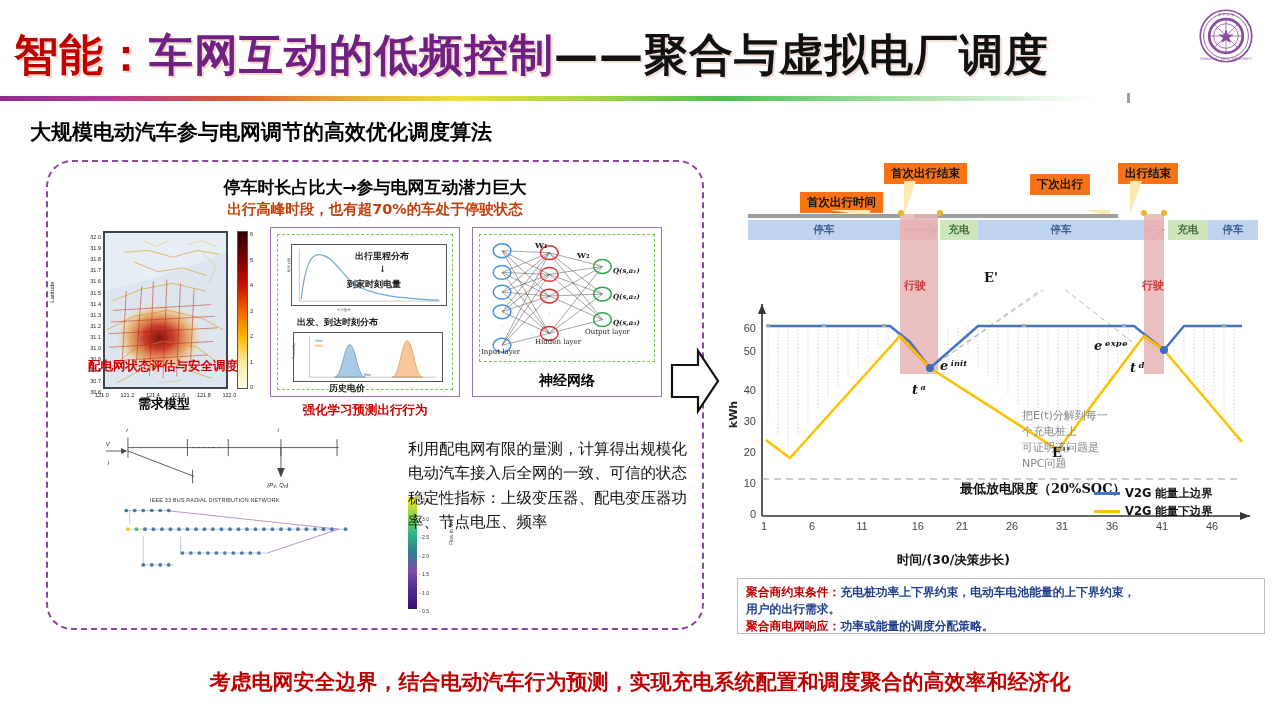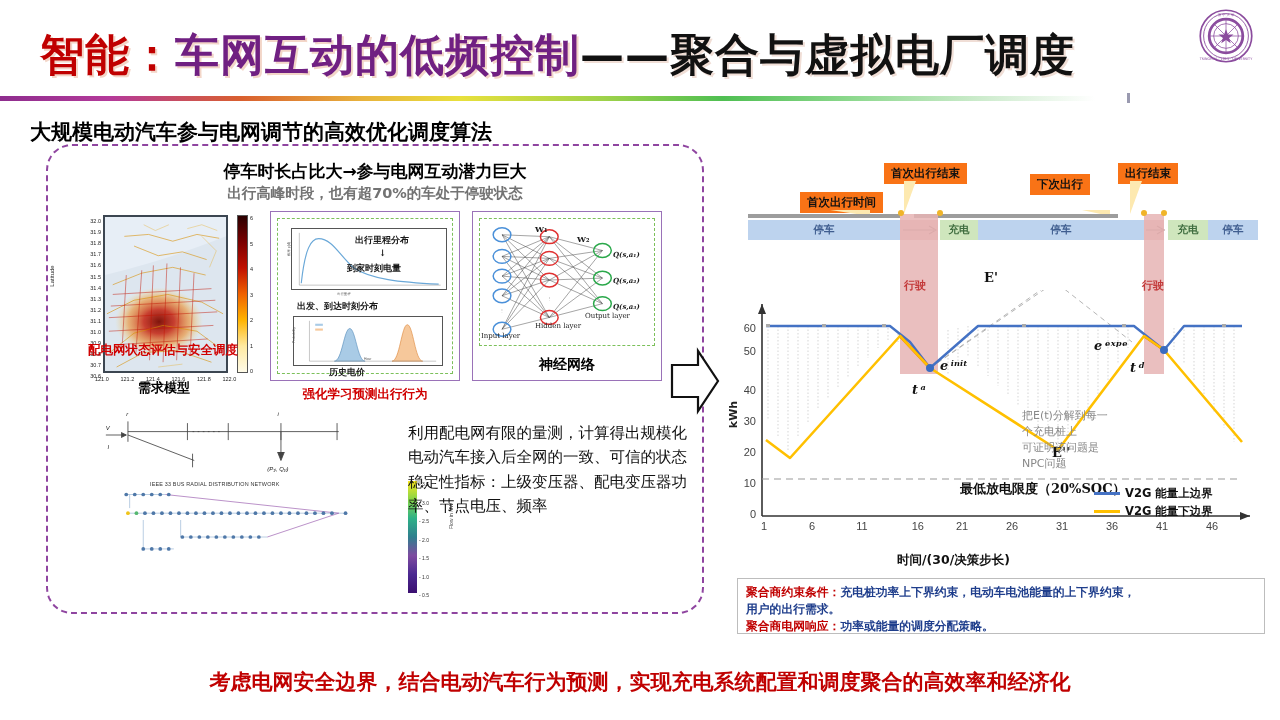--- a/index.html
+++ b/index.html
@@ -11,21 +11,20 @@
     position: relative;
   }
 
   
   .slide-title {
     position: absolute; left: 14px; top: 26px;
     font-size: 44px; font-weight: bold;
     letter-spacing: 1px;
     white-space: nowrap;
     font-family: "DejaVu Sans", sans-serif;
-    margin-left: 26px;
   }
   .t-red   { color: #c00000; text-shadow: 2px 2px 0 #f3d6c8; }
   .t-purple{ color: #702082; text-shadow: 2px 2px 0 #f3d6c8; }
   .t-dark  { color: #111111; text-shadow: 2px 2px 0 #f0ded6; }
 
   .title-rule {
     position: absolute; left: 0; top: 96px; width: 1095px; height: 5px;
     background: linear-gradient(to right,
         #8e2d8e 0%, #b43a9a 10%, #d95f2f 22%, #e8b23c 33%,
         #e8e03c 42%, #9fd24a 55%, #4fbf52 66%, #8ed98f 78%,
@@ -43,34 +42,34 @@
 
   
   .section-head {
     position: absolute; left: 30px; top: 118px;
     font-size: 21px; font-weight: bold; color: #000;
     font-family: "DejaVu Sans", sans-serif;
   }
 
   
   .left-panel {
-    position: absolute; left: 46px; top: 144px;
+    position: absolute; left: 46px; top: 160px;
     width: 658px; height: 470px;
     border: 2px dashed #8f45a0; border-radius: 26px;
     background: #fff;
   }
 
   .lp-head1 {
     position: absolute; left: 0; right: 0; top: 14px; text-align: center;
     font-size: 17px; font-weight: bold; color: #000;
     font-family: "DejaVu Sans", sans-serif;
   }
   .lp-head2 {
     position: absolute; left: 0; right: 0; top: 38px; text-align: center;
-    font-size: 14.5px; font-weight: bold; color: #737373;
+    font-size: 14.5px; font-weight: bold; color: #c2410c;
     font-family: "DejaVu Sans", sans-serif;
   }
 
   
   .map-fig { position: absolute; left: 17px; top: 65px; width: 198px; height: 175px; }
   .map-frame {
     position: absolute; left: 38px; top: 4px; width: 125px; height: 158px;
     border: 2px solid #3c4651; background: #dde6ef; overflow: hidden;
   }
   .map-roads { position: absolute; inset: 0; }

